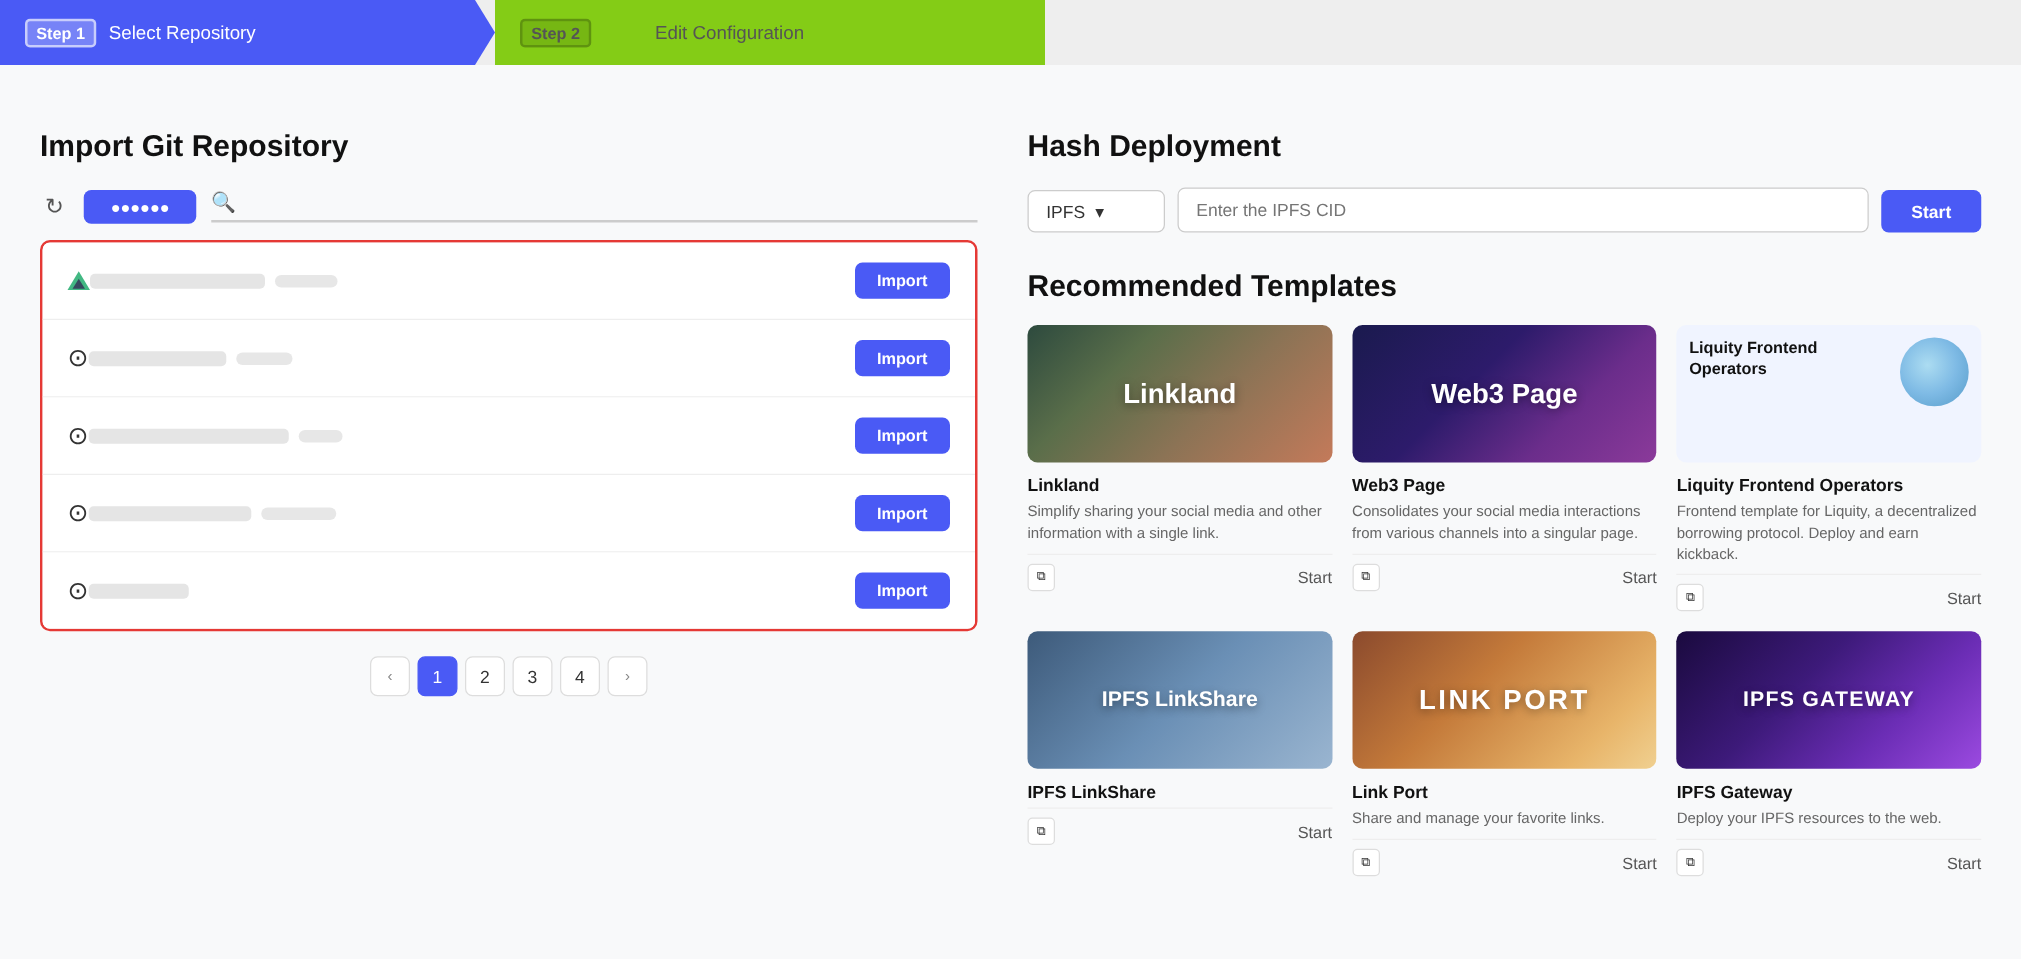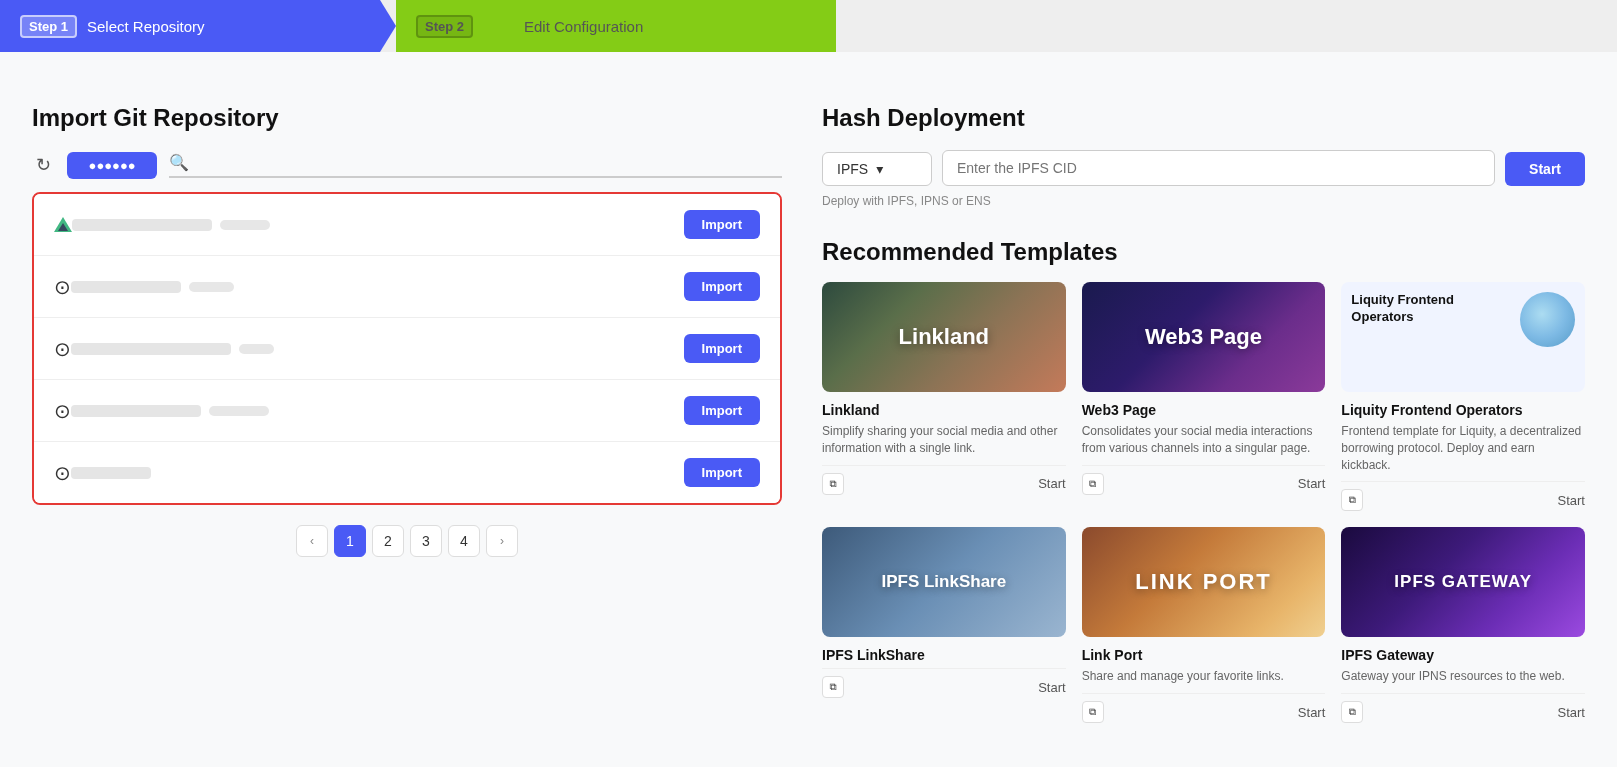--- a/index.html
+++ b/index.html
@@ -448,21 +448,20 @@
     <div class="hash-deployment">
       <h2 class="section-title">Hash Deployment</h2>
       <div class="hash-row">
         <div class="ipfs-select">
           <span>IPFS</span>
           <span>▾</span>
         </div>
         <input class="ipfs-cid-input" type="text" placeholder="Enter the IPFS CID" style="">
         <button class="start-btn">Start</button>
       </div>
-      <div class="hash-hint">Deploy with IPFS, IPNS or ENS</div>
     </div>
 
     <div class="templates-section">
       <h2 class="section-title">Recommended Templates</h2>
       <div class="templates-grid">
 
         <div class="template-card">
           <div class="template-thumb thumb-linkland">
             <span class="template-thumb-text">Linkland</span>
           </div>
@@ -522,21 +521,21 @@
             <span class="template-icon-small">⧉</span>
             <span class="template-start-link">Start</span>
           </div>
         </div>
 
         <div class="template-card">
           <div class="template-thumb thumb-ipfs-gateway">
             <span class="template-thumb-text" style="font-size:17px;letter-spacing:1px;">IPFS GATEWAY</span>
           </div>
           <div class="template-name">IPFS Gateway</div>
-          <div class="template-desc">Gateway your IPNS resources to the web.</div>
+          <div class="template-desc">Deploy your IPFS resources to the web.</div>
           <div class="template-footer">
             <span class="template-icon-small">⧉</span>
             <span class="template-start-link">Start</span>
           </div>
         </div>
 
       </div>
     </div>
   </div>
 </div>

